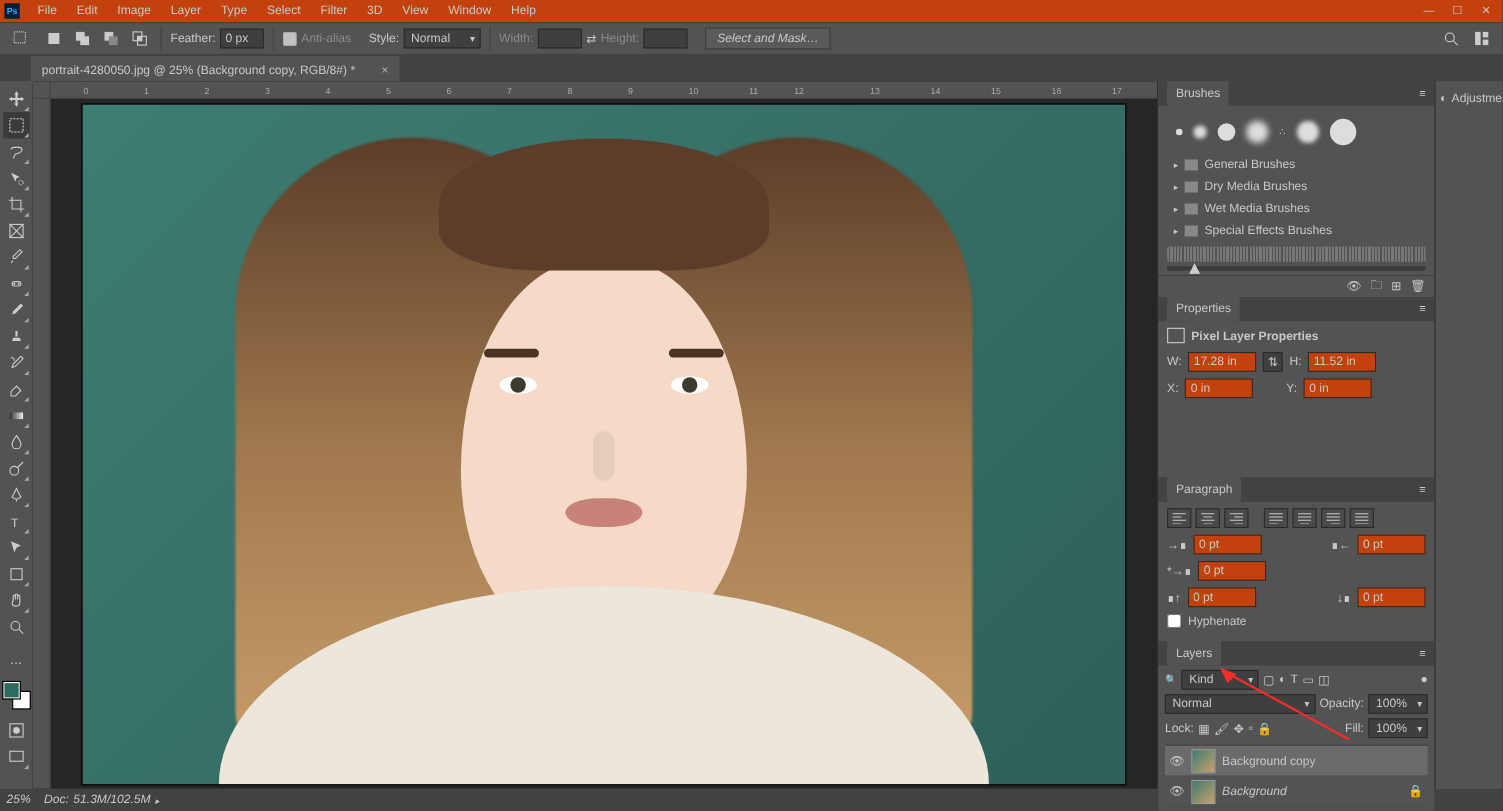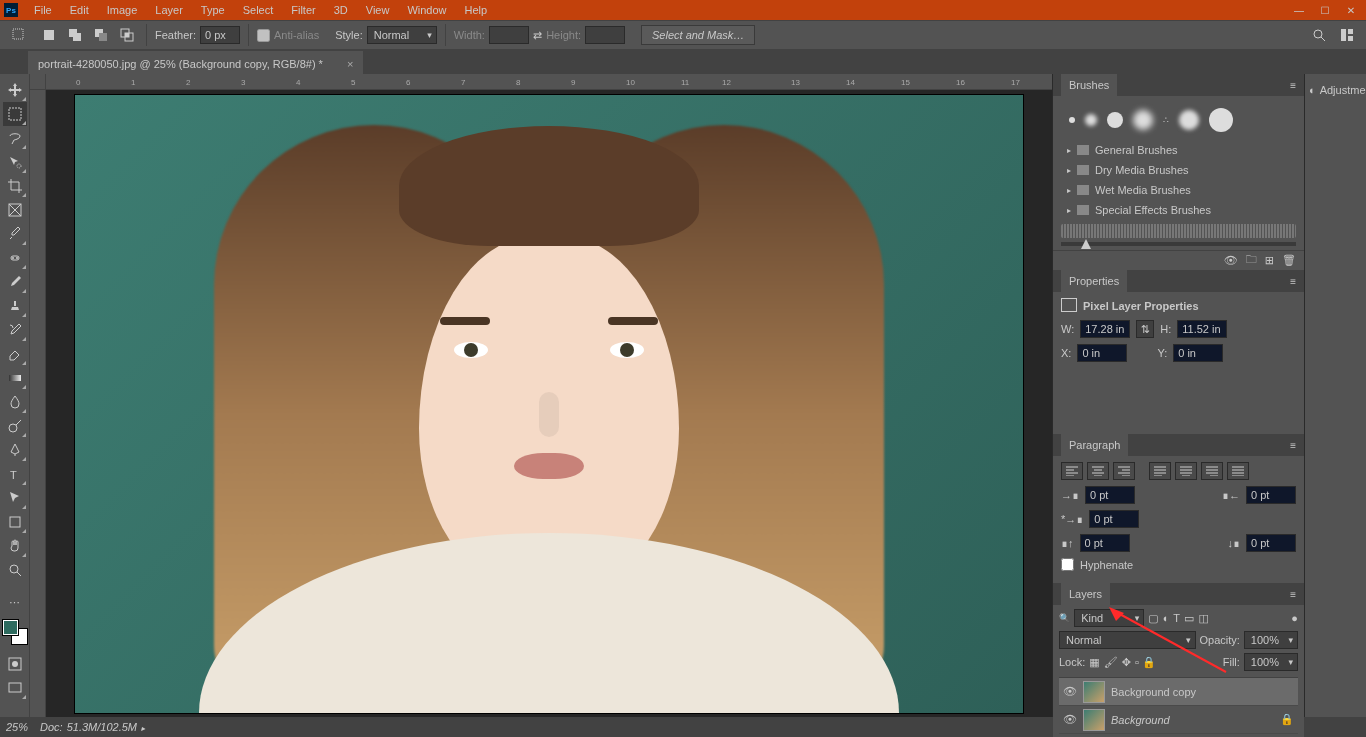--- a/index.html
+++ b/index.html
@@ -61,21 +61,21 @@
 .panel-header .tab { background: #535353; padding: 4px 8px; height: 22px; display: flex; align-items: center; }
 .panel-header .menu-icon { margin-left: auto; font-size: 10px; cursor: pointer; }
 .panel-body { background: #535353; padding: 6px 8px; font-size: 10px; }
 .brush-strip { display: flex; align-items: center; gap: 10px; padding: 8px; }
 .brush-dot { border-radius: 50%; background: #ddd; }
 .brush-folder { display: flex; align-items: center; gap: 6px; padding: 4px 6px; cursor: pointer; }
 .brush-folder .chev { font-size: 8px; }
 .brush-folder .fold { width: 12px; height: 10px; background: #888; }
 .brush-icons-row { height: 22px; border-top: 1px solid #424242; display: flex; align-items: center; justify-content: flex-end; gap: 8px; padding: 0 8px; }
 .prop-row { display: flex; align-items: center; gap: 6px; margin-bottom: 6px; }
-.prop-input { width: 50px; height: 18px; background: #0f172a; border: 1px solid #2a2a2a; padding: 0 4px; }
+.prop-input { width: 62px; height: 18px; background: #c2410c; border: 1px solid #2a2a2a; padding: 0 4px; }
 .link-icn { width: 18px; height: 18px; background: #3f3f3f; border: 1px solid #2a2a2a; display: flex; align-items: center; justify-content: center; }
 .para-row { display: flex; gap: 4px; margin-bottom: 6px; }
 .para-btn { width: 22px; height: 18px; border: 1px solid #2a2a2a; background: #4a4a4a; display: flex; align-items: center; justify-content: center; cursor: pointer; }
 .para-btn svg { display: block; }
 .spacer-grow { flex: 1; }
 .layers-controls { display: flex; align-items: center; gap: 4px; margin-bottom: 4px; }
 .layers-controls .select { flex: 0 0 auto; }
 .filter-combo { width: 54px; }
 .layer-row { display: flex; align-items: center; height: 28px; padding: 2px 4px; gap: 6px; cursor: pointer; border-bottom: 1px solid #4a4a4a; }
 .layer-row.sel { background: #6b6b6b; }

